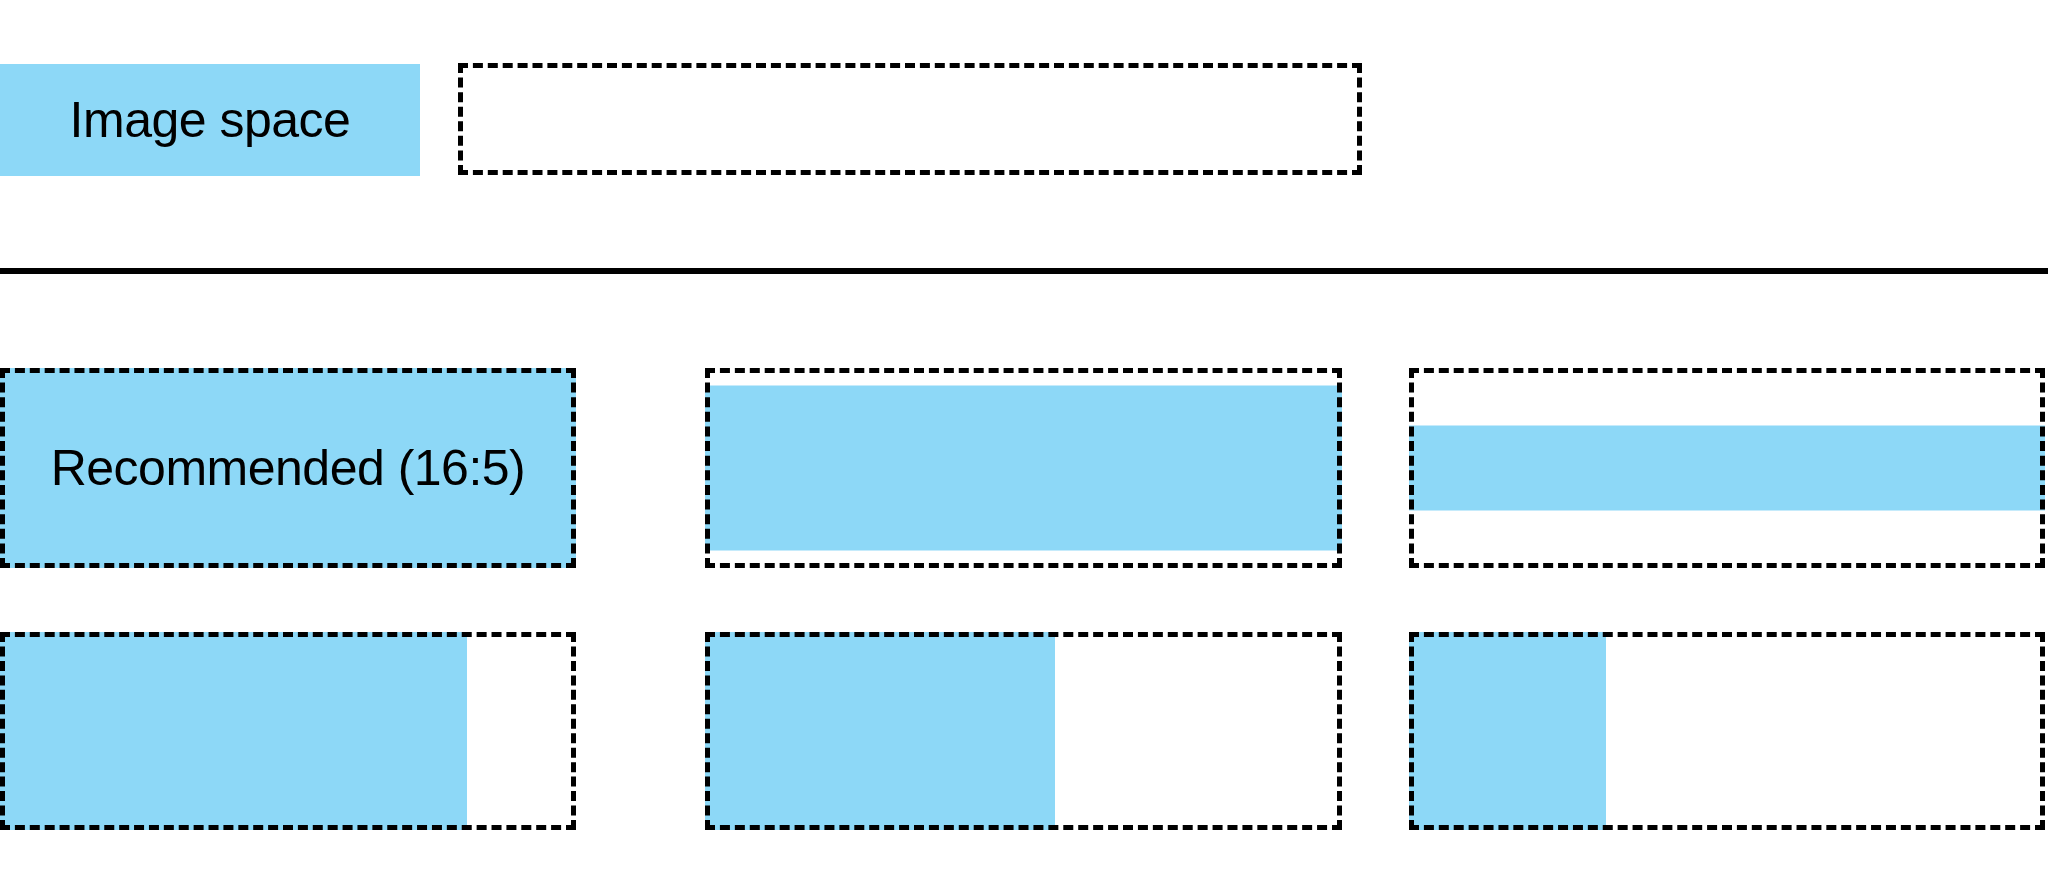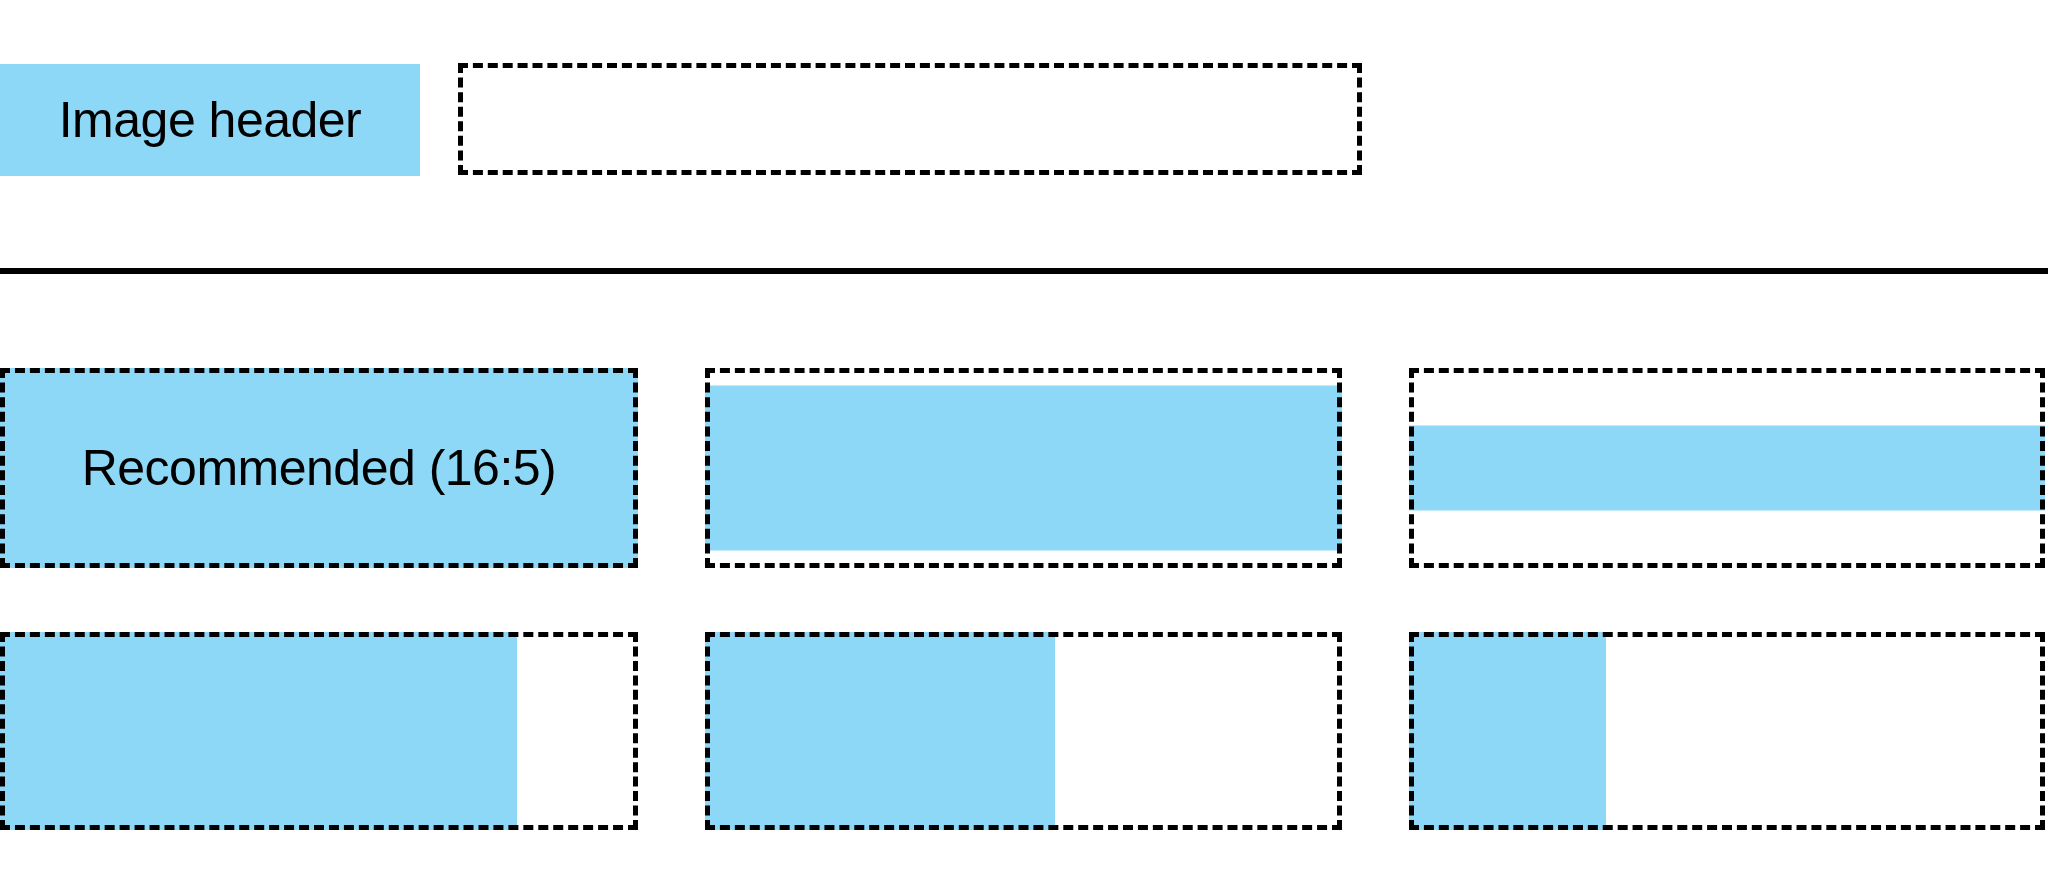--- a/index.html
+++ b/index.html
@@ -40,42 +40,42 @@
     z-index:2;
   }
   .divider{
     position:absolute;left:0;top:268px;width:2048px;height:6px;
     background:var(--outline-black);
   }
   
   .cell{position:absolute;}
   .r1{top:368px;height:200px;}
   .r2{top:632px;height:198px;}
-  .c1{left:0;width:638px;}
+  .c1{left:0;width:576px;}
   .c2{left:705px;width:637px;}
   .c3{left:1409px;width:636px;}
   .fill{
     position:absolute;
     background:var(--image-asset-blue);
     z-index:1;
   }
   .fill.center-v{left:0;right:0;top:50%;transform:translateY(-50%);}
   .fill.left-h{left:0;top:0;bottom:0;}
   .label-layer{
     position:absolute;inset:0;z-index:3;
     display:flex;align-items:center;justify-content:center;
   }
 </style>
 </head>
 <body>
 
 <div class="page">
 
   <div class="legend-asset">
-    <span class="label">Image header</span>
+    <span class="label">Image space</span>
   </div>
 
   <div class="legend-space">
     <div class="dash-overlay"></div>
   </div>
 
   <div class="divider"></div>
 
   <div class="cell r1 c1">
     <div class="fill center-v" style="height: 100%; width: 100%;"></div>

